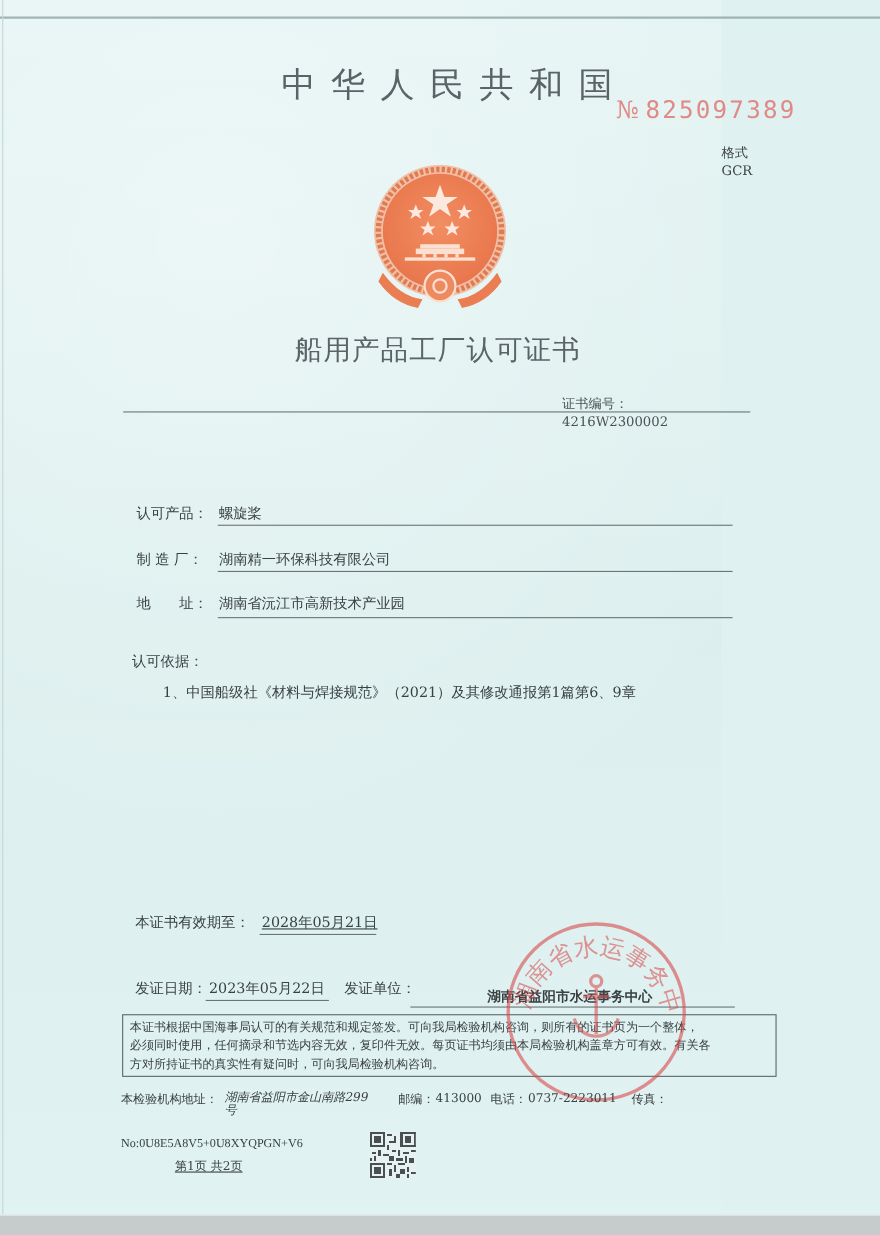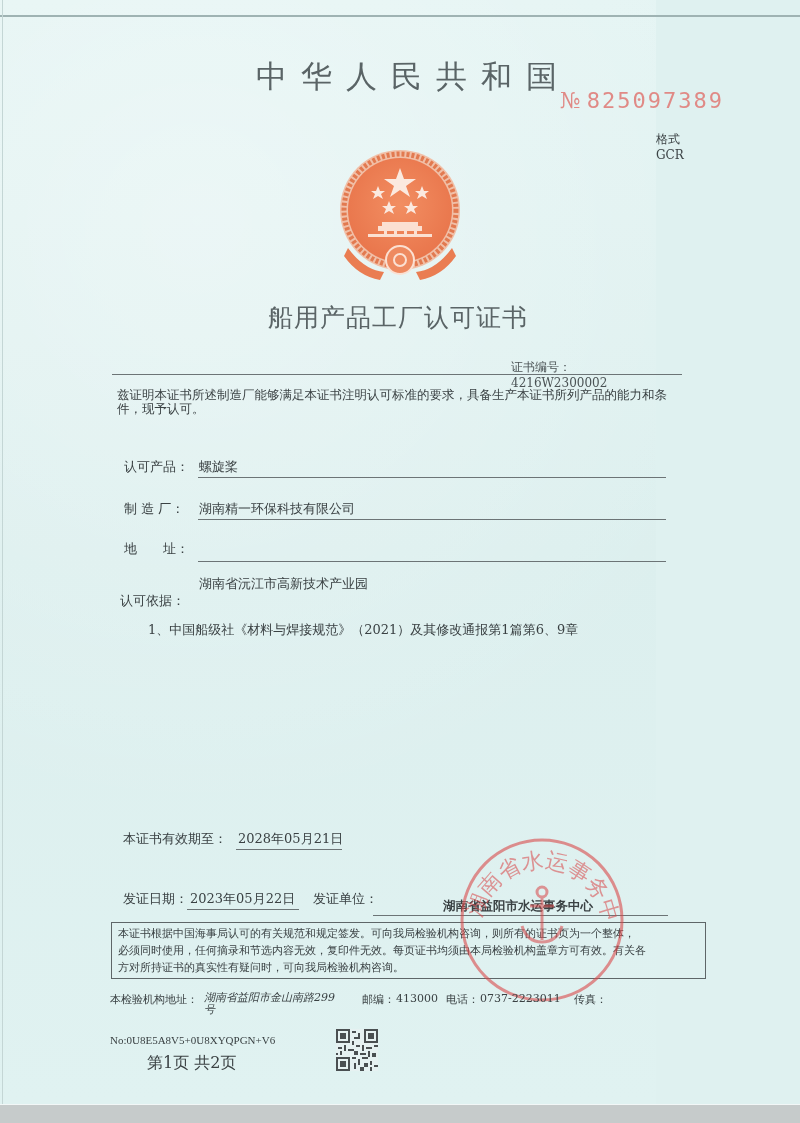--- a/index.html
+++ b/index.html
@@ -53,21 +53,21 @@
 
   .stamp { position:absolute; left:452px; top:830px; width:180px; height:180px; opacity:0.75; }
 
   .footer-box {
     position:absolute; left:111px; top:922px; width:595px; height:57px;
     border:1px solid #5e6668; font-size:11px; line-height:17px; color:#3a4143;
     padding:2px 6px; box-sizing:border-box;
   }
   .footer-info { position:absolute; top:992px; font-size:11px; color:#3a4143; }
   .doc-no { position:absolute; left:110px; top:1034px; font-size:11px; color:#3a4143; font-family:"Liberation Serif", serif; }
-  .page-count { position:absolute; left:147px; top:1053px; font-size:16px; color:#3a4143; }
+  .page-count { position:absolute; left:159px; top:1053px; font-size:11px; color:#3a4143;text-decoration:underline; }
   .qr { position:absolute; left:336px; top:1029px; width:42px; height:42px; }
 </style>
 </head>
 <body>
 
 <div class="paper">
   <div class="top-rule"></div>
   <div class="left-edge"></div>
 
   <div class="country-title">中华人民共和国</div>
@@ -110,39 +110,38 @@
     <path d="M118 102 Q102 124 82 126 L86 134 Q108 130 122 110 Z" fill="#ea7d52"></path>
   </svg>
 
   <div class="cert-title">船用产品工厂认可证书</div>
 
   <div class="cert-number">
     <span>证书编号：</span><span>4216W2300002</span>
   </div>
   <div class="header-rule"></div>
 
-  <div class="preamble">兹证明本证书所述制造厂能够满足本证书注明认可标准的要求，具备生产本证书所列产品的能力和条件，现予认可。</div>
 
   <div class="field-label" style="left:124px;top:458px;">认可产品：</div>
   <div class="field-value" style="left:199px;top:458px;">螺旋桨</div>
   <div class="field-rule" style="left:198px;top:477px;width:468px;"></div>
 
   <div class="field-label" style="left:124px;top:500px;">制 造 厂：</div>
   <div class="field-value" style="left:199px;top:500px;">湖南精一环保科技有限公司</div>
   <div class="field-rule" style="left:198px;top:519px;width:468px;"></div>
 
   <div class="field-label" style="left:124px;top:540px;">地　　址：</div>
-  <div class="field-value" style="left:199px;top:540px;margin-top:35px;">湖南省沅江市高新技术产业园</div>
+  <div class="field-value" style="left:199px;top:540px;">湖南省沅江市高新技术产业园</div>
   <div class="field-rule" style="left:198px;top:561px;width:468px;"></div>
 
   <div class="basis-label">认可依据：</div>
   <div class="basis-item">1、中国船级社《材料与焊接规范》（2021）及其修改通报第1篇第6、9章</div>
 
   <div class="field-label" style="left:123px;top:830px;">本证书有效期至：</div>
-  <div class="field-value" style="left:238px;top:830px;">2028年05月21日</div>
+  <div class="field-value" style="left:238px;top:830px;text-decoration:underline;">2028年05月21日</div>
   <div class="field-rule" style="left:236px;top:849px;width:106px;"></div>
 
   <div class="field-label" style="left:123px;top:890px;">发证日期：</div>
   <div class="field-value" style="left:190px;top:890px;">2023年05月22日</div>
   <div class="field-rule" style="left:187px;top:909px;width:112px;"></div>
   <div class="field-label" style="left:313px;top:890px;">发证单位：</div>
   <div class="field-value" style="left:443px;top:898px;font-weight:bold;font-size:12.5px;">湖南省益阳市水运事务中心</div>
   <div class="field-rule" style="left:373px;top:915px;width:295px;"></div>
 
   <div class="footer-box">

